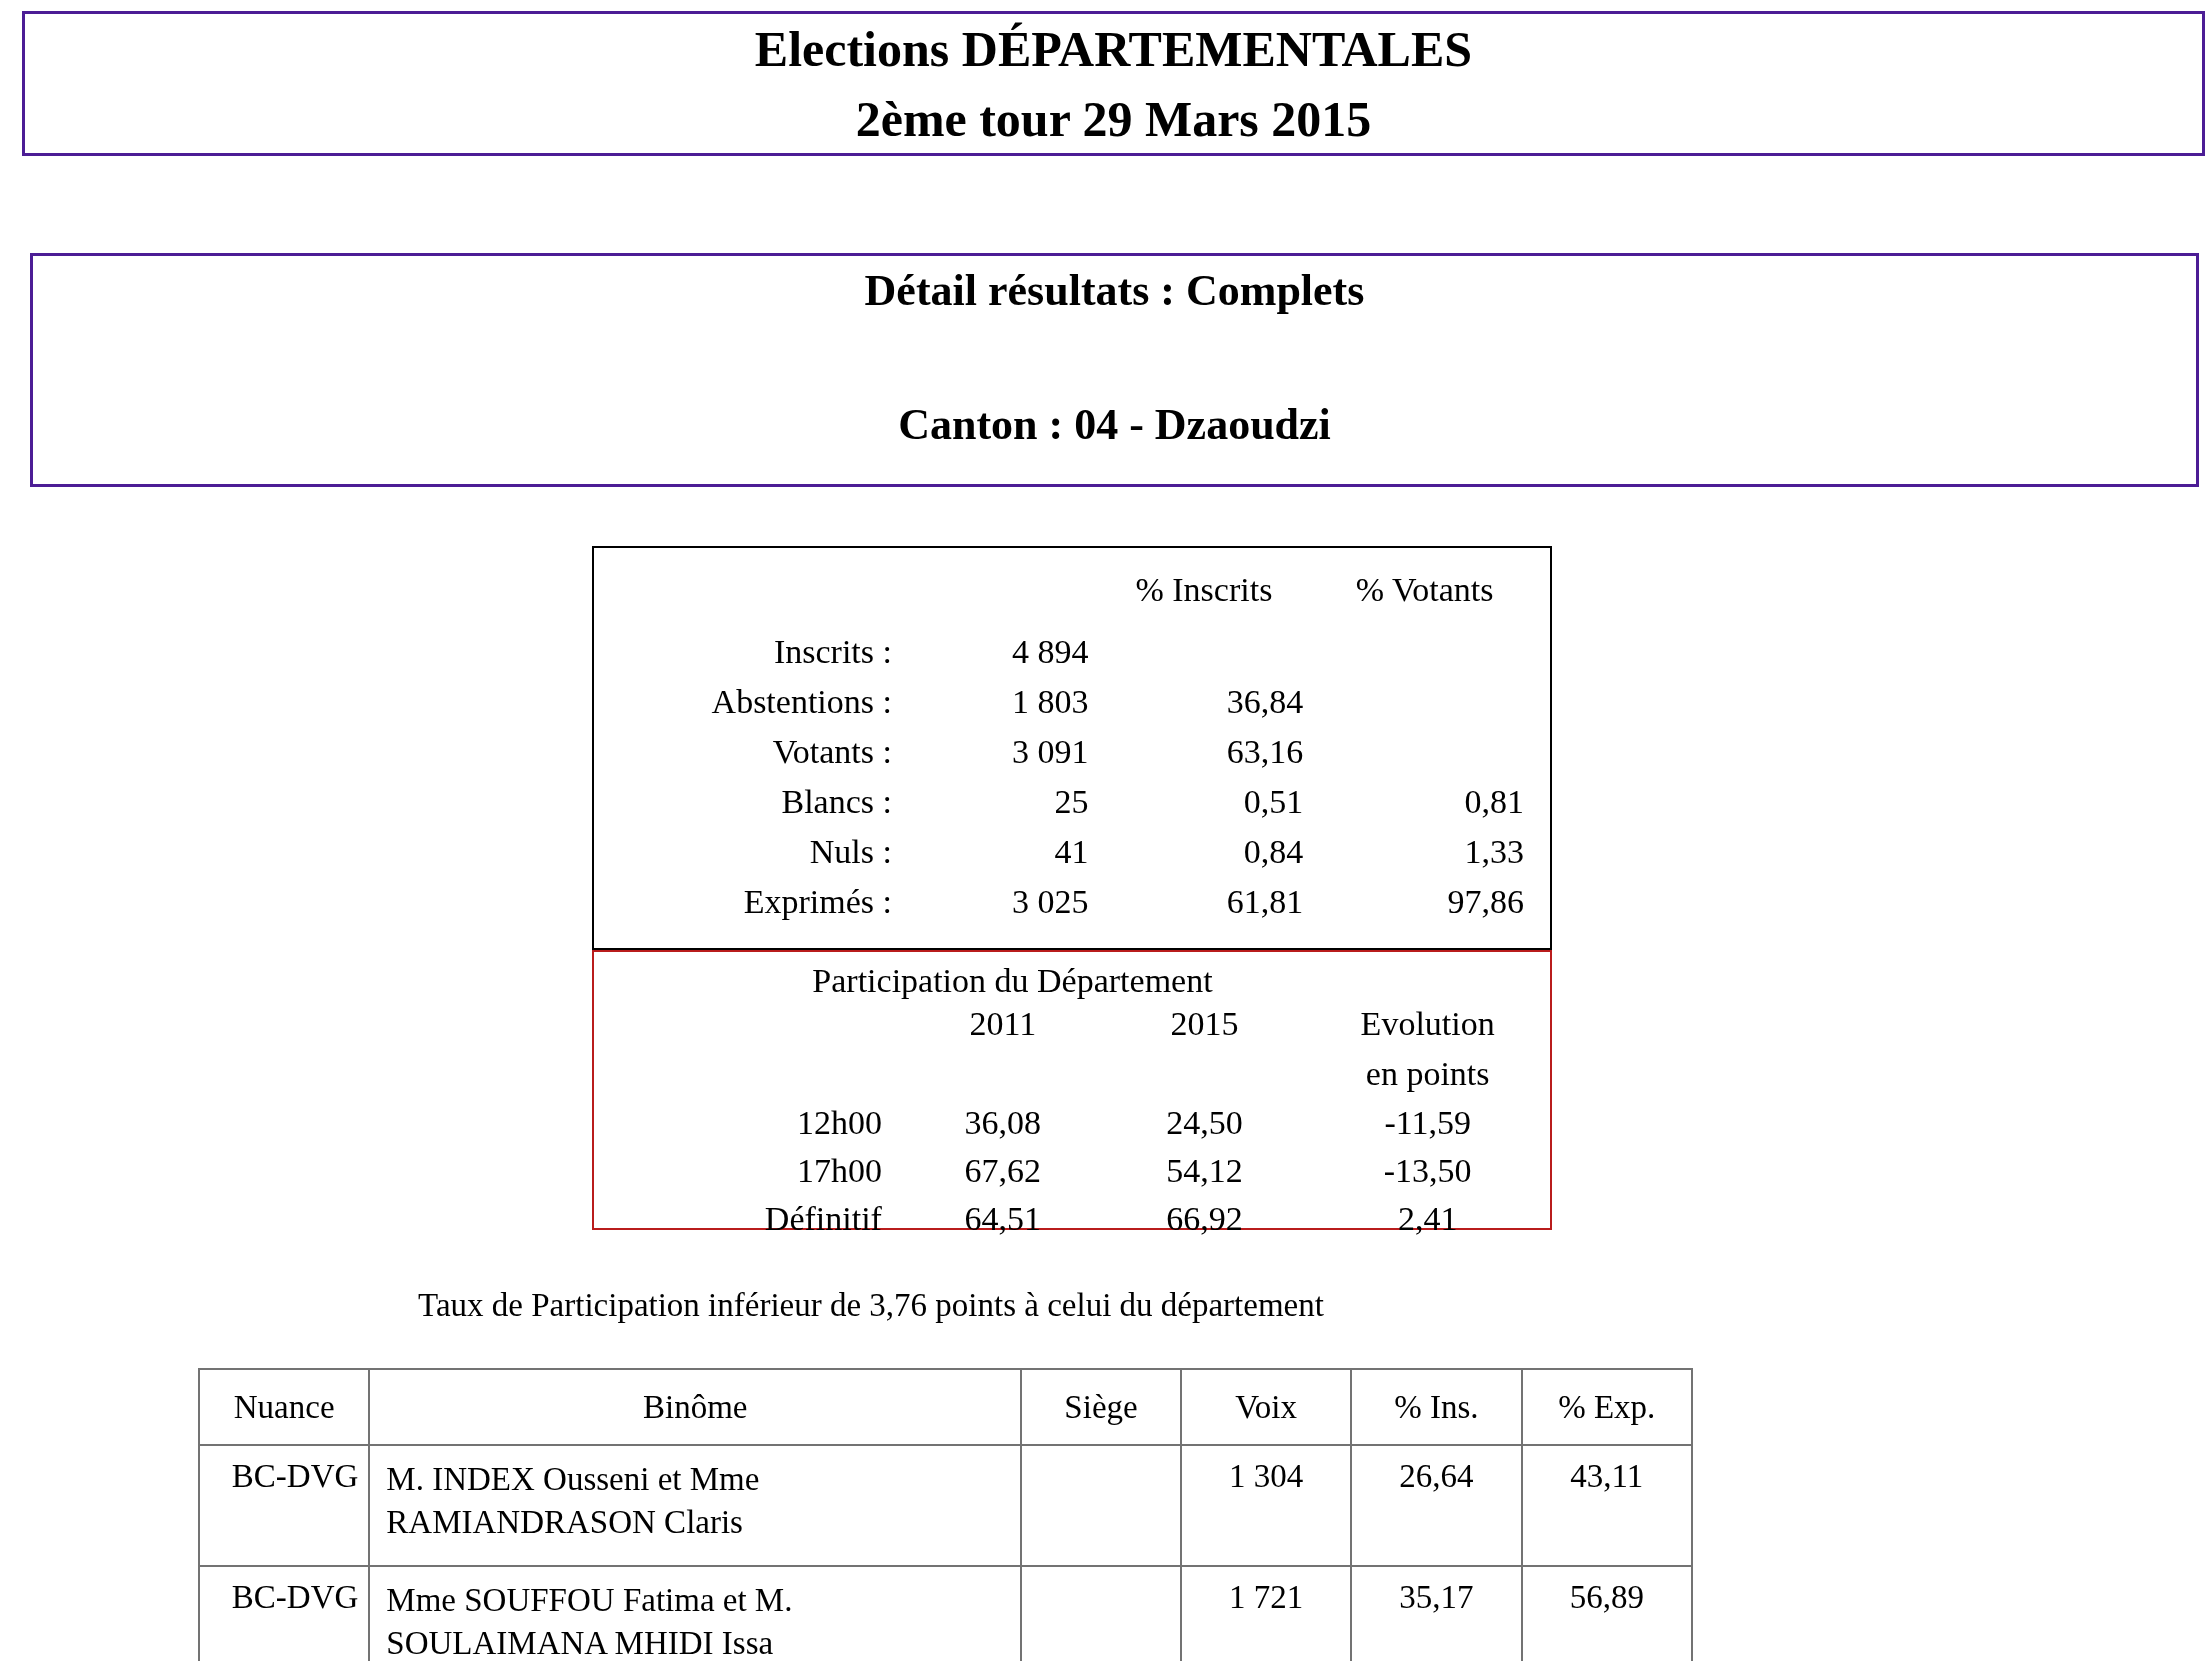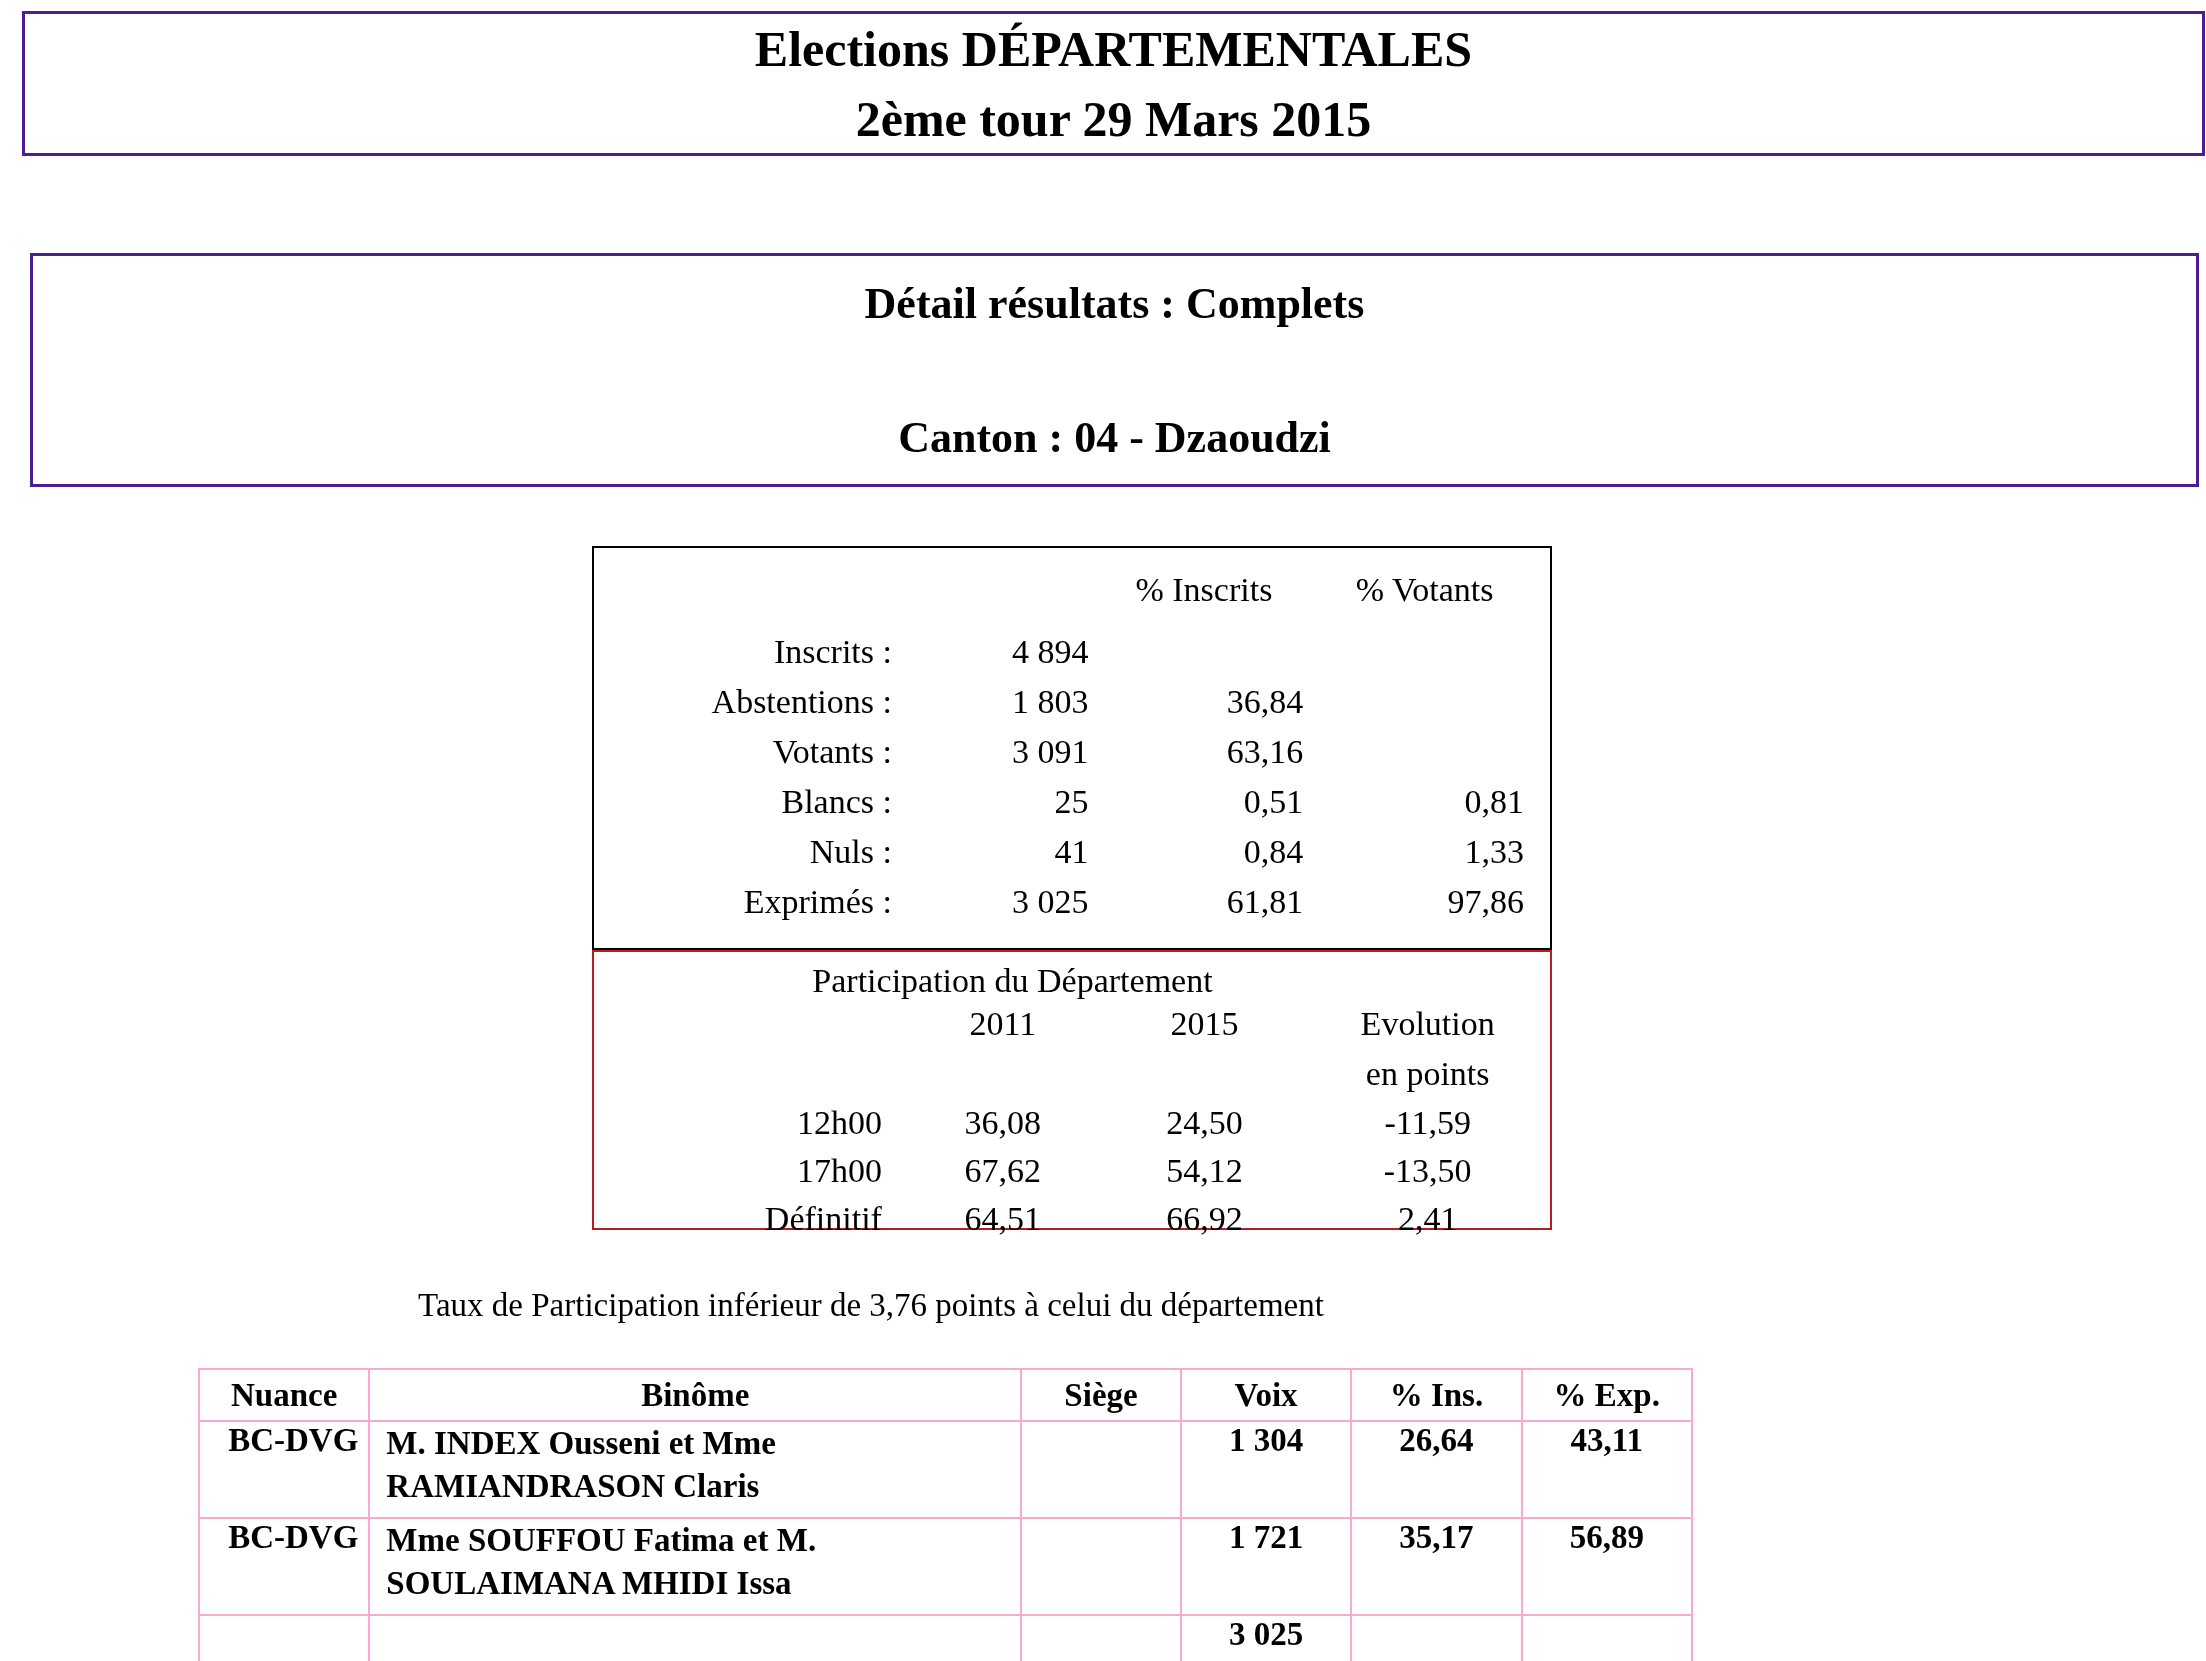--- a/index.html
+++ b/index.html
@@ -43,21 +43,21 @@
     line-height: 1.0;
     white-space: nowrap;
   }
   #title-line-1 { margin-top: 10px; }
   #title-line-2 { margin-top: 20px; }
 
   #subtitle-detail {
     text-align: center;
     font-weight: bold;
     font-size: 44px;
-    margin-top: 22px;
+    margin-top: 9px;
   }
   #subtitle-canton {
     text-align: center;
     font-weight: bold;
     font-size: 44px;
     margin-top: 83px;
   }
 
   
   #stats-box {
@@ -141,24 +141,24 @@
     position: absolute;
     left: 198px;
     top: 1368px;
     width: 1495px;
     border-collapse: collapse;
     font-size: 33px;
     background: #fff;
   }
   #results-table th,
   #results-table td {
-    border: 2px solid #f9a8d4;
-    padding: 0 10px;
+    border: 2px solid #737373;
+    padding: 12px 10px;
     vertical-align: top;
-    font-weight: bold;
+    font-weight: normal;
   }
   #results-table thead th {
     text-align: center;
     height: 50px;
     vertical-align: middle;
   }
   .col-nuance { width: 139px; }
   .col-binome { width: 594px; }
   .col-siege  { width: 129px; }
   .col-voix   { width: 139px; }

